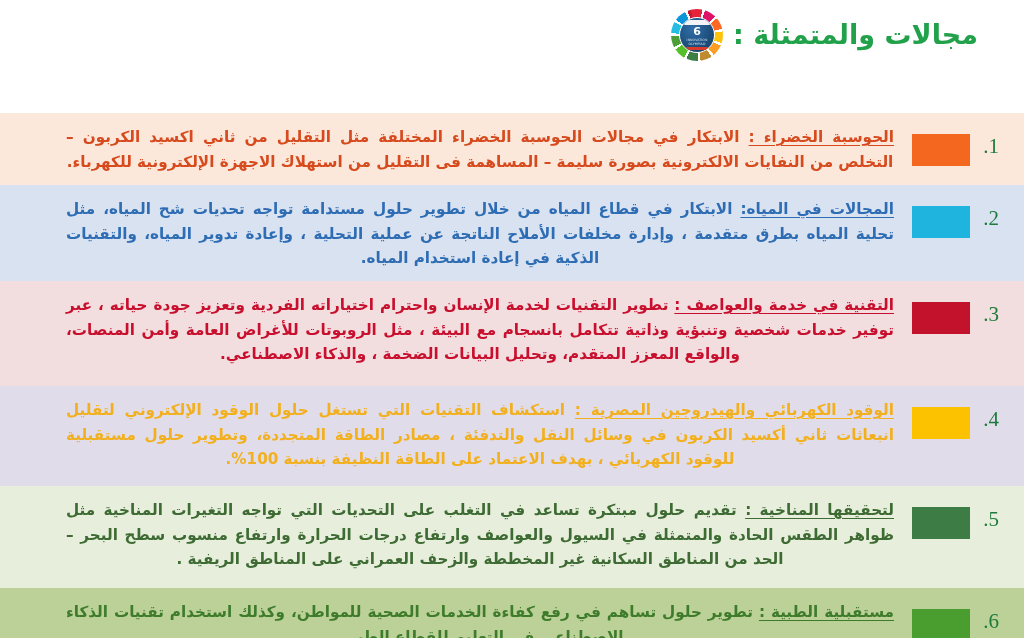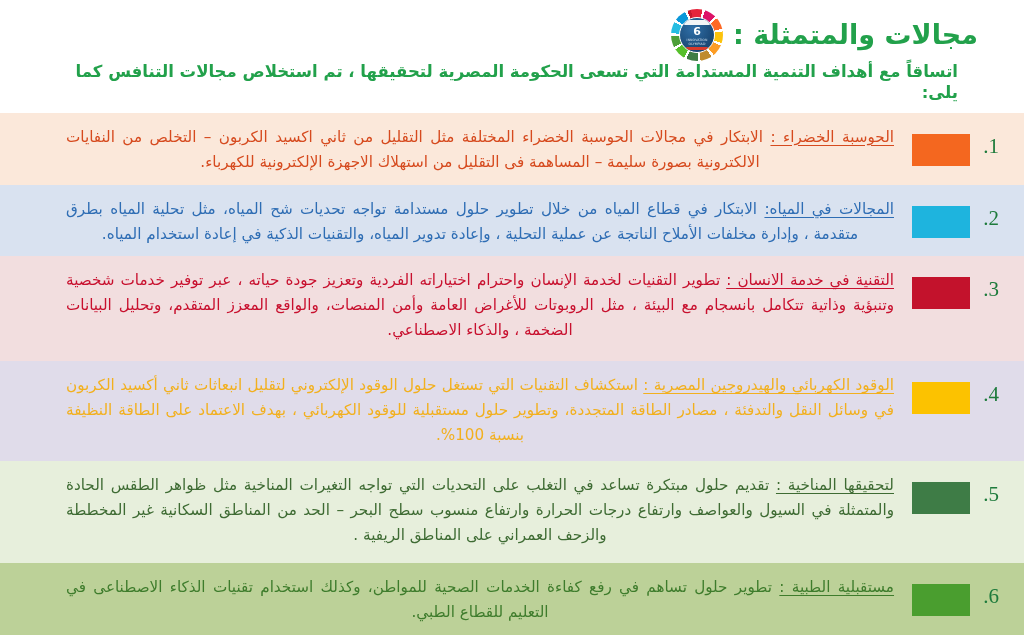--- a/index.html
+++ b/index.html
@@ -183,21 +183,21 @@
     margin-top: 10px;
     margin-left: 12px;
     margin-right: 2px;
   }
 
   .row-text {
     flex: 1 1 auto;
     text-align: justify;
     text-align-last: center;
     font-size: 15.2px;
-    font-weight: normal;
+    font-weight: bold;
     line-height: 1.62;
     padding-top: 1px;
     padding-left: 6px;
     padding-right: 6px;
     margin-left: 44px;
   }
 
   .row-text .lead {
     text-decoration: underline;
     text-underline-offset: 3px;
@@ -245,41 +245,40 @@
       <div class="page-title" style="color: rgb(34, 161, 75);">مجالات والمتمثلة :</div>
       <div class="logo">
         <div class="logo-core">
           <div class="logo-top-bar"></div>
           <div class="logo-num">6</div>
           <div class="logo-sub">INNOVATION OLYMPIAD</div>
           <div class="logo-bottom-bar"></div>
         </div>
       </div>
     </div>
-    <div class="subtitle" style="color: rgb(34, 161, 75);">اتساقاً مع أهداف التنمية المستدامة التي تسعى الحكومة المصرية لتحقيقها ، تم استخلاص مجالات التنافس كما يلى:</div>
   </div>
 
   <div class="list">
 
     <div class="row r1" style="background: rgb(251, 232, 218);">
       <div class="row-number">.1</div>
       <div class="row-swatch" style="background: rgb(244, 103, 31);"></div>
       <div class="row-text" style="color: rgb(214, 74, 30);"><span class="lead">الحوسبة الخضراء :</span><span> الابتكار في مجالات الحوسبة الخضراء المختلفة مثل التقليل من ثاني اكسيد الكربون – التخلص من النفايات الالكترونية بصورة سليمة – المساهمة فى التقليل من استهلاك الاجهزة الإلكترونية للكهرباء.</span></div>
     </div>
 
     <div class="row r2" style="background: rgb(217, 226, 240);">
       <div class="row-number">.2</div>
       <div class="row-swatch" style="background: rgb(30, 180, 222);"></div>
       <div class="row-text" style="color: rgb(46, 109, 180);"><span class="lead">المجالات في المياه:</span><span> الابتكار في قطاع المياه من خلال تطوير حلول مستدامة تواجه تحديات شح المياه، مثل تحلية المياه بطرق متقدمة ، وإدارة مخلفات الأملاح الناتجة عن عملية التحلية ، وإعادة تدوير المياه، والتقنيات الذكية في إعادة استخدام المياه.</span></div>
     </div>
 
     <div class="row r3" style="background: rgb(242, 222, 223);">
       <div class="row-number">.3</div>
       <div class="row-swatch" style="background: rgb(195, 18, 44);"></div>
-      <div class="row-text" style="color: rgb(200, 16, 46);"><span class="lead">التقنية في خدمة الانسان :</span><span> تطوير التقنيات لخدمة الإنسان واحترام اختياراته الفردية وتعزيز جودة حياته ، عبر توفير خدمات شخصية وتنبؤية وذاتية تتكامل بانسجام مع البيئة ، مثل الروبوتات للأغراض العامة وأمن المنصات، والواقع المعزز المتقدم، وتحليل البيانات الضخمة ، والذكاء الاصطناعي.</span></div>
+      <div class="row-text" style="color: rgb(200, 16, 46);"><span class="lead">التقنية في خدمة والعواصف :</span><span> تطوير التقنيات لخدمة الإنسان واحترام اختياراته الفردية وتعزيز جودة حياته ، عبر توفير خدمات شخصية وتنبؤية وذاتية تتكامل بانسجام مع البيئة ، مثل الروبوتات للأغراض العامة وأمن المنصات، والواقع المعزز المتقدم، وتحليل البيانات الضخمة ، والذكاء الاصطناعي.</span></div>
     </div>
 
     <div class="row r4" style="background: rgb(224, 220, 234);">
       <div class="row-number">.4</div>
       <div class="row-swatch" style="background: rgb(252, 194, 0);"></div>
       <div class="row-text" style="color: rgb(242, 176, 30);"><span class="lead">الوقود الكهربائي والهيدروجين المصرية :</span><span> استكشاف التقنيات التي تستغل حلول الوقود الإلكتروني لتقليل انبعاثات ثاني أكسيد الكربون في وسائل النقل والتدفئة ، مصادر الطاقة المتجددة، وتطوير حلول مستقبلية للوقود الكهربائي ، بهدف الاعتماد على الطاقة النظيفة بنسبة 100%.</span></div>
     </div>
 
     <div class="row r5" style="background: rgb(231, 239, 220);">
       <div class="row-number">.5</div>

